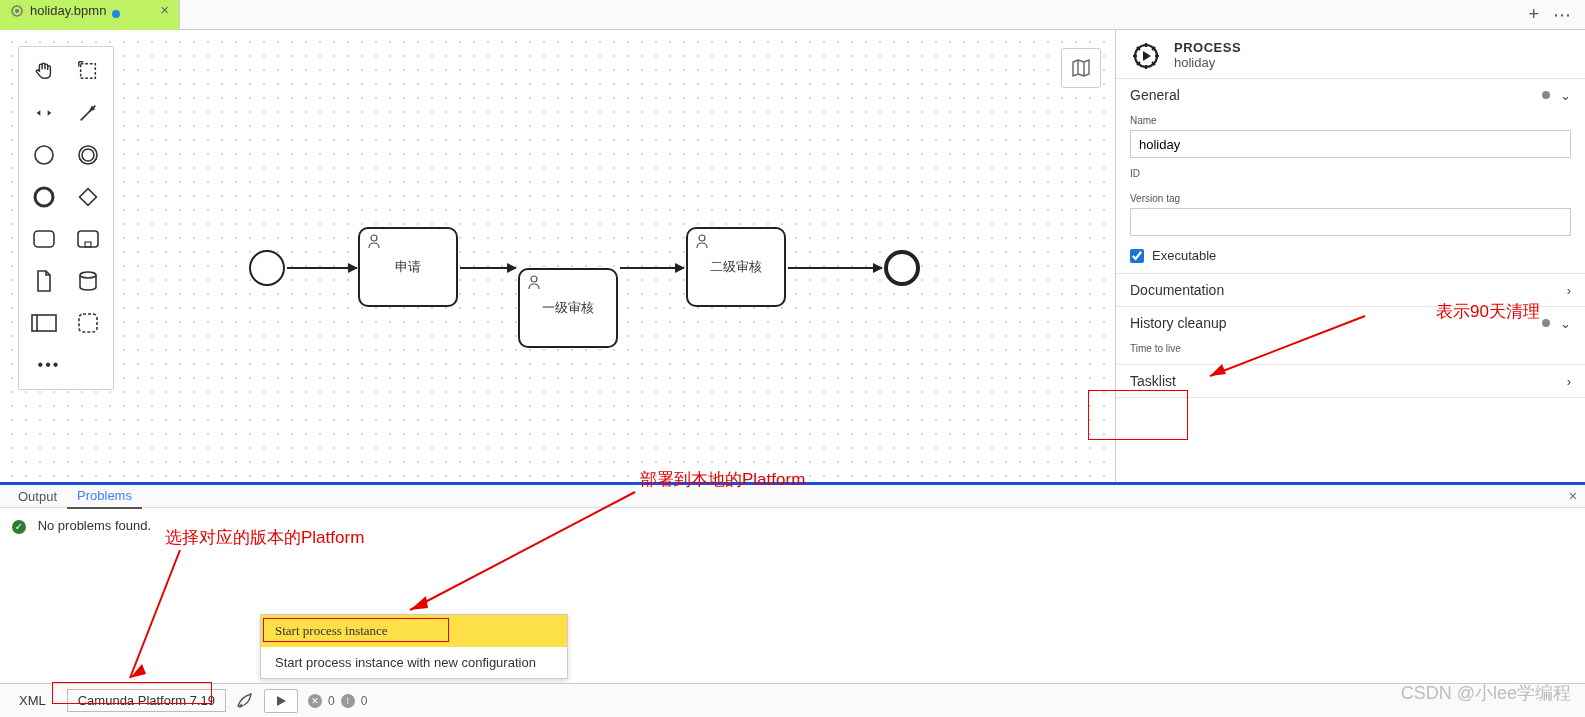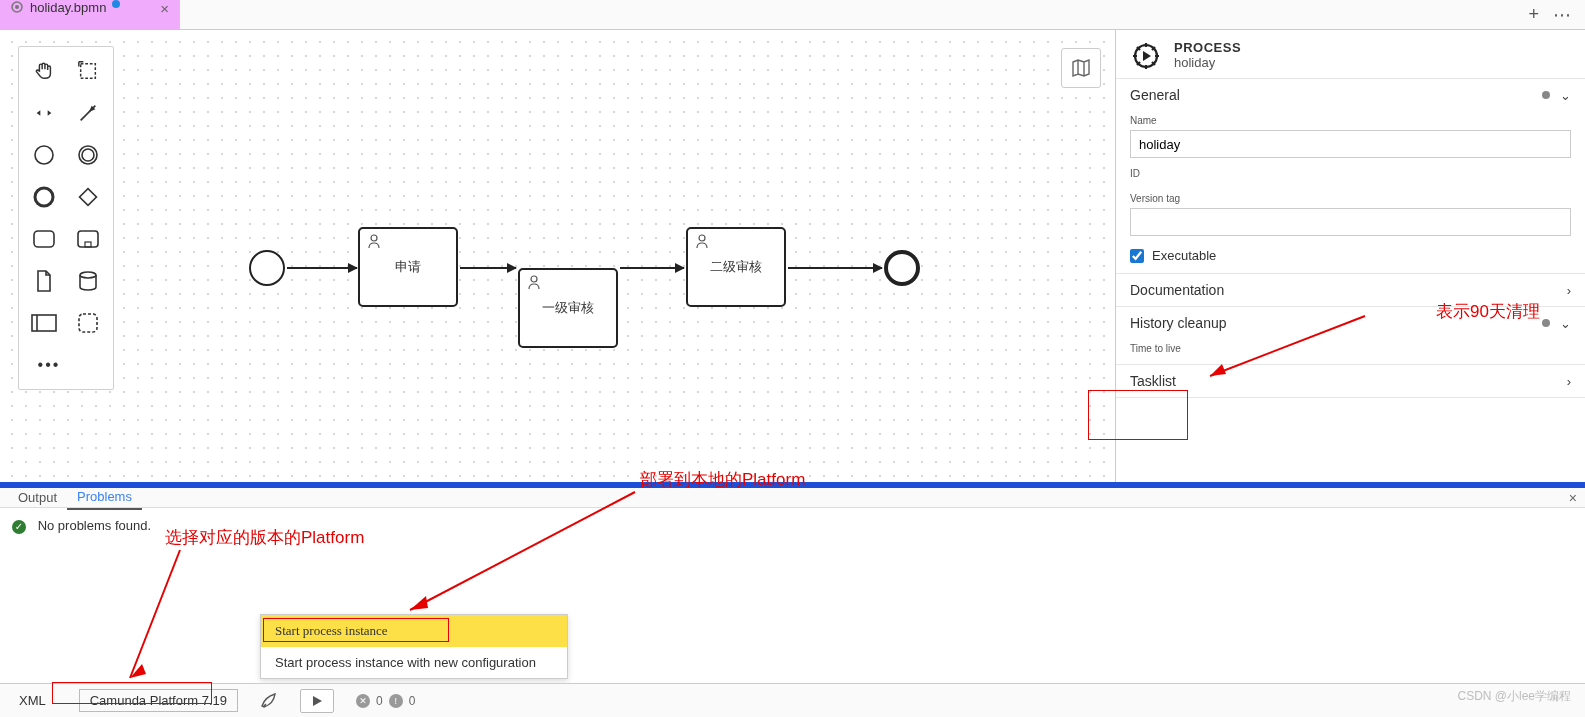--- a/index.html
+++ b/index.html
@@ -1,40 +1,40 @@
 <!DOCTYPE html>
 <html><head>
 <meta charset="utf-8">
 <style>
 * { box-sizing: border-box; margin: 0; padding: 0; font-family: "Segoe UI", Arial, sans-serif; }
 body { width: 1585px; height: 717px; background: #fff; overflow: hidden; position: relative; font-size: 13px; color: #333; }
 
 
 .tab-bar { height: 30px; border-bottom: 1px solid #ccc; display: flex; align-items: center; background: #fafafa; }
-.tab { display: flex; align-items: flex-start; padding: 0 10px; height: 30px; border-right: 1px solid #ccc; background: #f0abfc; gap: 6px; min-width: 180px; }
+.tab { display: flex; align-items: flex-end; padding: 12px 10px; height: 30px; border-right: 1px solid #ccc; background: #bef264; gap: 6px; min-width: 180px; }
 .tab .dot { width: 8px; height: 8px; border-radius: 50%; background: #1e88e5; }
 .tab .close { margin-left: auto; font-size: 15px; color: #666; cursor: pointer; }
 .tab-actions { margin-left: auto; display: flex; gap: 14px; padding-right: 14px; font-size: 18px; color: #555; }
 
 
 .main { display: flex; height: 452px; }
 
 
 .canvas-wrap { flex: 1; position: relative; background-image: radial-gradient(#d7d7d7 1px, transparent 1px); background-size: 14px 14px; background-position: 5px 5px; }
 
 
 .palette { position: absolute; left: 18px; top: 16px; width: 96px; background: #fff; border: 1px solid #d0d0d0; border-radius: 2px; display: grid; grid-template-columns: 1fr 1fr; padding: 4px; gap: 2px; }
 .palette .cell { width: 42px; height: 40px; display: flex; align-items: center; justify-content: center; color: #333; }
 .palette .cell svg { display: block; }
 .palette .row-span { grid-column: 1 / span 2; text-align: left; padding-left: 10px; font-size: 16px; letter-spacing: 2px; }
 
 
 .start-event, .end-event { position: absolute; border-radius: 50%; border: 2px solid #222; background: #fff; }
 .end-event { border-width: 4px; }
-.task { position: absolute; width: 100px; height: 80px; border: 2px solid #222; border-radius: 5px; background: #fff; display: flex; align-items: center; justify-content: center; font-size: 13px; }
+.task { position: absolute; width: 100px; height: 80px; border: 2px solid #222; border-radius: 10px; background: #fff; display: flex; align-items: center; justify-content: center; font-size: 13px; }
 .task .user-icon { position: absolute; left: 6px; top: 4px; }
 .flow { position: absolute; height: 2px; background: #222; }
 .flow::after { content: ""; position: absolute; right: -1px; top: -4px; border-left: 10px solid #222; border-top: 5px solid transparent; border-bottom: 5px solid transparent; }
 
 
 .minimap-btn { position: absolute; right: 14px; top: 18px; width: 40px; height: 40px; border: 1px solid #ccc; border-radius: 3px; display: flex; align-items: center; justify-content: center; background: #fff; }
 
 
 .props { width: 470px; border-left: 1px solid #ccc; height: 100%; overflow: hidden; display: flex; flex-direction: column; position: relative; }
 .props-header { display: flex; align-items: flex-start; gap: 12px; padding: 10px 14px 6px; }
@@ -48,41 +48,41 @@
 .field label { display: block; font-size: 10px; color: #555; margin-bottom: 4px; }
 .field input[type=text] { width: 100%; height: 28px; border: 1px solid #ccc; padding: 0 8px; font-size: 13px; }
 .checkbox-row { display: flex; align-items: center; gap: 8px; padding: 6px 14px 10px; }
 .checkbox-row input { accent-color: #1976d2; width: 14px; height: 14px; }
 
 
 .anno { position: absolute; color: #e60000; font-size: 17px; pointer-events: none; }
 .red-box { border: 1.5px solid #e60000; position: absolute; pointer-events: none; }
 
 
-.output-panel { position: absolute; left: 0; right: 0; top: 482px; height: 26px; border-top: 6px solid #1d4ed8; border-bottom: 1px solid #ddd; display: flex; align-items: center; padding: 0 8px; background: #fafafa; }
+.output-panel { position: absolute; left: 0; right: 0; top: 482px; height: 26px; border-top: 3px solid #1d4ed8; border-bottom: 1px solid #ddd; display: flex; align-items: center; padding: 0 8px; background: #fafafa; }
 .output-panel .tabbtn { padding: 4px 10px; font-size: 13px; color: #555; cursor: pointer; }
 .output-panel .tabbtn.active { border-bottom: 2px solid #555; color: #3b82f6; }
 .output-panel .close-x { margin-left: auto; font-size: 14px; color: #666; }
 .output-body { position: absolute; left: 0; right: 0; top: 508px; height: 172px; padding: 10px 12px; }
 .ok-icon { width: 14px; height: 14px; border-radius: 50%; background: #2e7d32; display: inline-flex; align-items: center; justify-content: center; color: #fff; font-size: 10px; margin-right: 8px; vertical-align: middle; }
 
 
 .ctx-menu { position: absolute; left: 260px; top: 614px; width: 308px; background: #fff; border: 1px solid #ccc; box-shadow: 0 2px 6px rgba(0,0,0,0.15); }
 .ctx-menu .item { padding: 8px 14px; font-size: 13px; }
 .ctx-menu .item:hover, .ctx-menu .item.hl { background: #fde047; font-family: Liberation Serif, serif; }
 
 
-.status-bar { position: absolute; left: 0; bottom: 0; right: 0; height: 34px; border-top: 1px solid #ccc; display: flex; align-items: center; padding: 0 8px; gap: 22px; background: #fafafa; }
+.status-bar { position: absolute; left: 0; bottom: 0; right: 0; height: 34px; border-top: 1px solid #ccc; display: flex; align-items: center; padding: 0 8px; gap: 10px; background: #fafafa; }
 .status-bar .chip { padding: 3px 10px; border: 1px solid transparent; font-size: 13px; }
 .status-bar .platform { border: 1px solid #bbb; }
 .status-bar .play-btn { width: 34px; height: 24px; border: 1px solid #bbb; border-radius: 2px; display: flex; align-items: center; justify-content: center; background: #fff; }
 .status-bar .counts { display: flex; align-items: center; gap: 6px; font-size: 12px; color: #666; }
 .status-bar .counts .circ { width: 14px; height: 14px; border-radius: 50%; background: #999; color: #fff; display: inline-flex; align-items: center; justify-content: center; font-size: 9px; }
 
-.watermark { position: absolute; right: 14px; bottom: 12px; color: #bdbdbd; font-size: 12px; }
+.watermark { position: absolute; right: 14px; bottom: 12px; color: #bdbdbd; font-size: 18px; }
 
 svg.arrow-red line { stroke: #e60000; stroke-width: 2; }
 svg.arrow-red polygon { fill: #e60000; }
 </style>
 </head>
 <body>
 
 <div class="tab-bar">
   <div class="tab">
     <svg width="14" height="14" viewBox="0 0 14 14">

